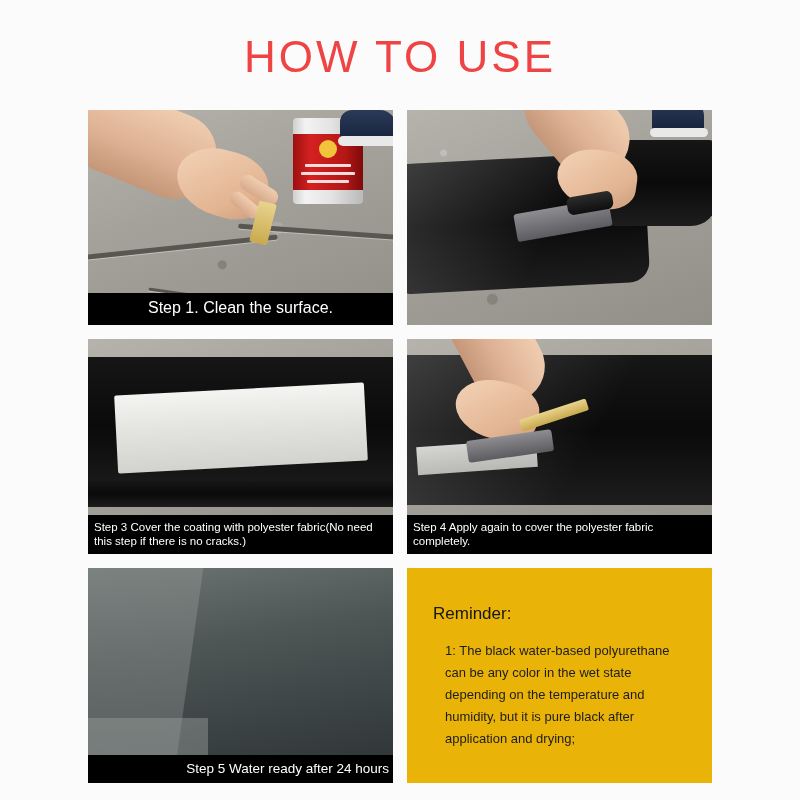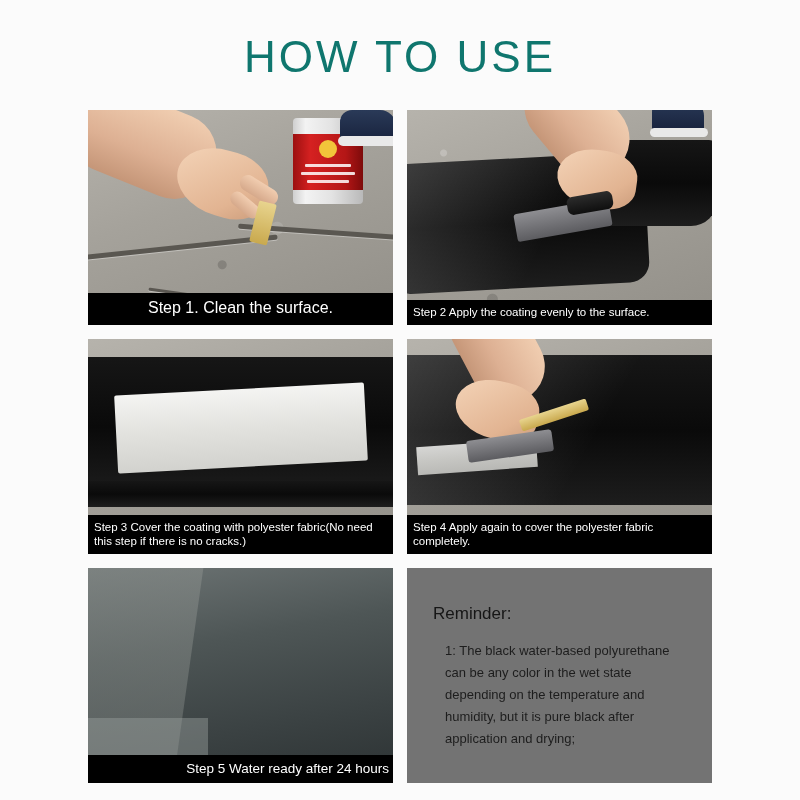--- a/index.html
+++ b/index.html
@@ -17,21 +17,21 @@
     position: relative;
     width: 800px;
     height: 800px;
     background: #fbfbfb;
     box-sizing: border-box;
   }
   .title {
     text-align: center;
     font-size: 44px;
     letter-spacing: 3px;
-    color: #0f766e;
+    color: #ef4444;
     font-weight: 400;
     padding-top: 32px;
     font-family: "Liberation Sans", sans-serif;
   }
   .grid {
     position: absolute;
     left: 88px;
     top: 110px;
     width: 620px;
     display: grid;
@@ -161,21 +161,21 @@
     background: linear-gradient(180deg, #2c2c2c, #0f0f0f);
     border-radius: 6px;
   }
   .fabric {
     position: absolute;
     background: linear-gradient(180deg, #f4f4f2 0%, #e2e2de 50%, #d2d2ce 100%);
   }
 
   
   .reminder {
-    background: #737373;
+    background: #eab308;
     padding: 36px 26px 10px 26px;
     box-sizing: border-box;
   }
   .reminder h3 {
     margin: 0 0 16px 0;
     font-size: 17px;
     font-weight: 400;
     color: #161616;
   }
   .reminder p {
@@ -231,21 +231,20 @@
 
       <div class="shoe" style="left:245px; top:-10px; width:52px; height:34px;"></div>
       <div class="shoe-sole" style="left:243px; top:18px; width:58px; height:9px;"></div>
 
       <div class="arm" style="left:110px; top:-26px; width:120px; height:78px; transform:rotate(50deg);"></div>
       <div class="hand" style="left:150px; top:40px; width:80px; height:58px; transform:rotate(8deg);"></div>
 
       <div class="trowel" style="left:108px; top:96px; width:96px; height:28px; transform:rotate(-10deg);"></div>
       <div class="trowel-handle" style="left:160px; top:84px; width:46px; height:18px; transform:rotate(-10deg);"></div>
 
-      <div class="caption left">Step 2  Apply the coating evenly to the surface.</div>
     </div>
 
     <div class="cell">
       <div class="concrete"></div>
       <div class="coat" style="left:-6px; top:18px; width:316px; height:140px; border-radius:4px;"></div>
       <div class="fabric" style="left:28px; top:50px; width:250px; height:78px; transform:rotate(-3deg); border-radius:2px;"></div>
       <div class="coat" style="left:-6px; top:142px; width:316px; height:26px; border-radius:0 0 3px 3px;"></div>
       <div class="caption left">Step 3  Cover the coating with polyester fabric(No need this step if there is no cracks.)</div>
     </div>
 

